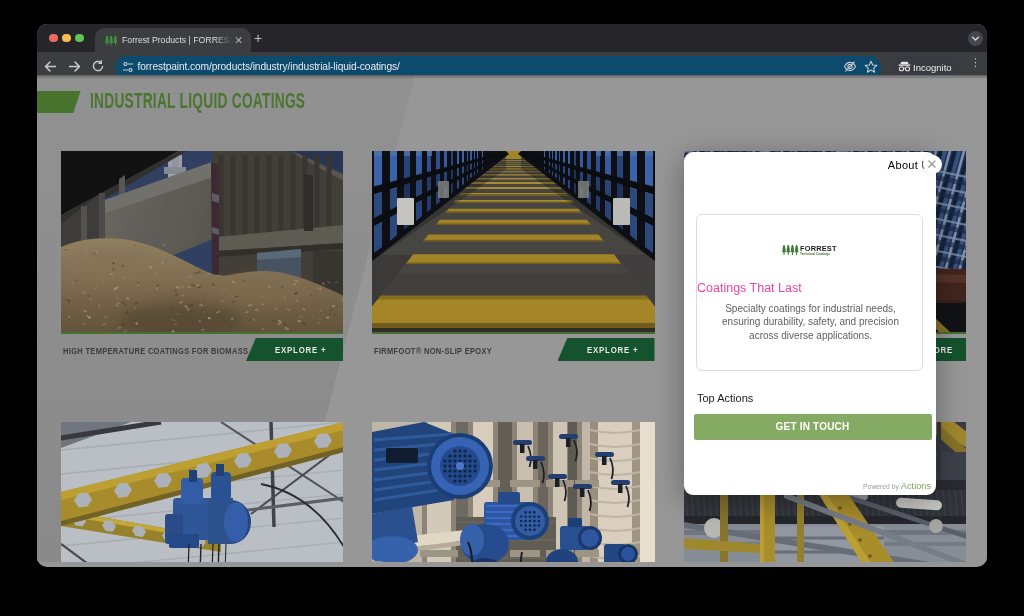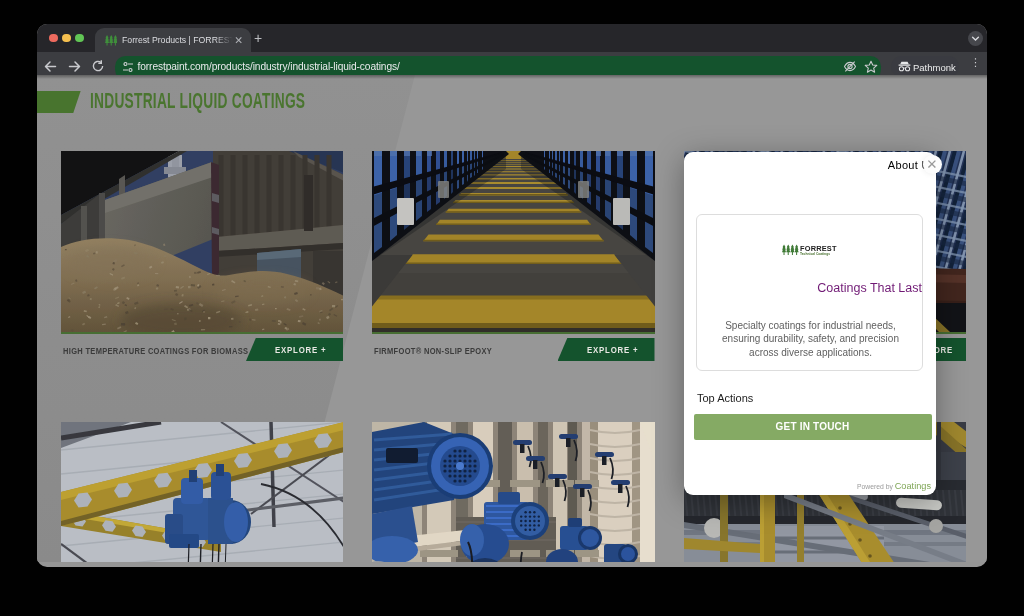--- a/index.html
+++ b/index.html
@@ -16,21 +16,21 @@
   .dot.g{left:38.4px;background:#61c555;}
   .tab{position:absolute;left:58px;top:3.5px;width:156px;height:24.5px;background:#3c3d41;
        border-radius:9px 9px 0 0;}
   .tab .ttl{position:absolute;left:27px;top:7.5px;font-size:8.7px;color:#dcdde1;white-space:nowrap;
        width:113px;overflow:hidden;-webkit-mask-image:linear-gradient(90deg,#000 82%,transparent 98%);}
   .tab .tx{position:absolute;right:8px;top:6.5px;font-size:10.5px;color:#aeb0b5;}
   .newtab{position:absolute;left:217px;top:6px;font-size:14px;color:#bcbdc1;font-weight:400;}
   
   .toolbar{position:absolute;left:0;top:28px;width:100%;height:28.5px;background:#3c3d41;}
   .omni{position:absolute;left:77.5px;top:4px;width:766px;height:24px;border-radius:10.5px;
-        background:#14532d;}
+        background:#0c4a6e;}
   .url{position:absolute;left:23px;top:5.2px;font-size:10.2px;color:#e9eaec;letter-spacing:-0.1px;}
   .pill{position:absolute;left:854px;top:3.5px;width:68px;height:21.5px;border-radius:11px;
         background:#3a3b41;color:#eceded;}
   .pill span{position:absolute;left:22px;top:6px;font-size:9.5px;}
   .dots3{position:absolute;left:933px;top:4px;color:#cdced2;font-size:11px;letter-spacing:0;}
   
   .page{position:absolute;left:0;top:51px;width:950px;height:486.5px;background:#979797;overflow:hidden;}
   .diag{position:absolute;top:0;height:100%;width:700px;left:-322px;background:#8d8d8d;
         transform:skewX(-14.6deg);transform-origin:top left;
         background:linear-gradient(180deg,#919191 0%,#8d8d8d 55%,#8a8a8a 100%);}
@@ -61,23 +61,23 @@
   .modal{position:absolute;left:646.5px;top:128px;width:252px;height:343px;background:#fff;
          border-radius:9px;box-shadow:0 6px 30px rgba(0,0,0,0.35);}
   .mclose{position:absolute;left:239px;top:3px;width:19px;height:19px;border-radius:50%;
          background:#fcfcfc;box-shadow:0 0 6px rgba(0,0,0,0.08);color:#999;
          font-size:13.5px;text-align:center;line-height:19px;}
   .mtitle{position:absolute;left:0;top:7px;width:100%;text-align:right;font-size:11px;
          color:#000000;letter-spacing:0.3px;}
   .mcard{position:absolute;left:12.5px;top:62px;width:227px;height:157px;border:1px solid #ddd;
          border-radius:6px;background:#fff;}
   .mlogo{position:absolute;left:0;top:27px;width:100%;text-align:center;}
-  .mh{position:absolute;left:0;top:65.5px;width:100%;text-align:right;font-size:12.5px;color:#701a75;}
+  .mh{position:absolute;left:0;top:65.5px;width:100%;text-align:left;font-size:12.5px;color:#ec4899;}
   .mp{position:absolute;left:10px;top:87px;width:207px;text-align:center;font-size:10px;
-      line-height:13.4px;color:#606060;margin-top:17px;}
+      line-height:13.4px;color:#606060;}
   .mta{position:absolute;left:13.5px;top:240px;font-size:11px;color:#1c1c1c;}
   .mbtn{position:absolute;left:10px;top:262px;width:238px;height:26px;border-radius:2px;
       background:#85aa64;color:#fff;text-align:center;font-size:10px;font-weight:bold;letter-spacing:0.2px;
       line-height:26px;}
   .mpow{position:absolute;right:4.5px;top:329px;font-size:6.8px;color:#9a9a9a;}
   .mpow b{font-size:9.2px;color:#7fa656;font-weight:normal;}
 </style>
 </head>
 <body>
 <div class="stage">
@@ -139,21 +139,21 @@
       <div class="pill">
         <svg style="position:absolute;left:7px;top:5.5px" width="13" height="11" viewBox="0 0 15 12">
           <g fill="#e6e7e9">
             <path d="M2.5 3.5 L4 0.5 L11 0.5 L12.5 3.5 Z"></path>
             <rect x="0.5" y="3.8" width="14" height="1.2" rx="0.6"></rect>
             <circle cx="4" cy="8.6" r="2.4" fill="none" stroke="#e6e7e9" stroke-width="1.2"></circle>
             <circle cx="11" cy="8.6" r="2.4" fill="none" stroke="#e6e7e9" stroke-width="1.2"></circle>
             <path d="M6 8.2 C6.6 7.7 8.4 7.7 9 8.2" fill="none" stroke="#e6e7e9" stroke-width="1"></path>
           </g>
         </svg>
-        <span>Pathmonk</span>
+        <span>Incognito</span>
       </div>
       <div class="dots3">⋮</div>
     </div>
     <div class="page">
       <div class="diag"></div>
       <div class="topshade"></div>
       <div class="hblock"></div>
       <div class="htitle">INDUSTRIAL LIQUID COATINGS</div>
 
       <div class="card" style="left:23.5px;top:75.9px;">
@@ -990,16 +990,16 @@
               </g>
             <text x="18" y="7.4" font-family="Liberation Sans,sans-serif" font-size="7.4" font-weight="bold" fill="#222" letter-spacing="0.2">FORREST</text>
             <text x="18" y="11" font-family="Liberation Sans,sans-serif" font-size="3.3" font-weight="bold" fill="#47702d">Technical Coatings</text>
           </svg>
         </div>
         <div class="mh">Coatings That Last</div>
         <div class="mp">Specialty coatings for industrial needs, ensuring durability, safety, and precision across diverse applications.</div>
       </div>
       <div class="mta">Top Actions</div>
       <div class="mbtn">GET IN TOUCH</div>
-      <div class="mpow">Powered by <b>Coatings</b></div>
+      <div class="mpow">Powered by <b>Actions</b></div>
     </div>
   </div>
 </div>
 
 </body></html>

